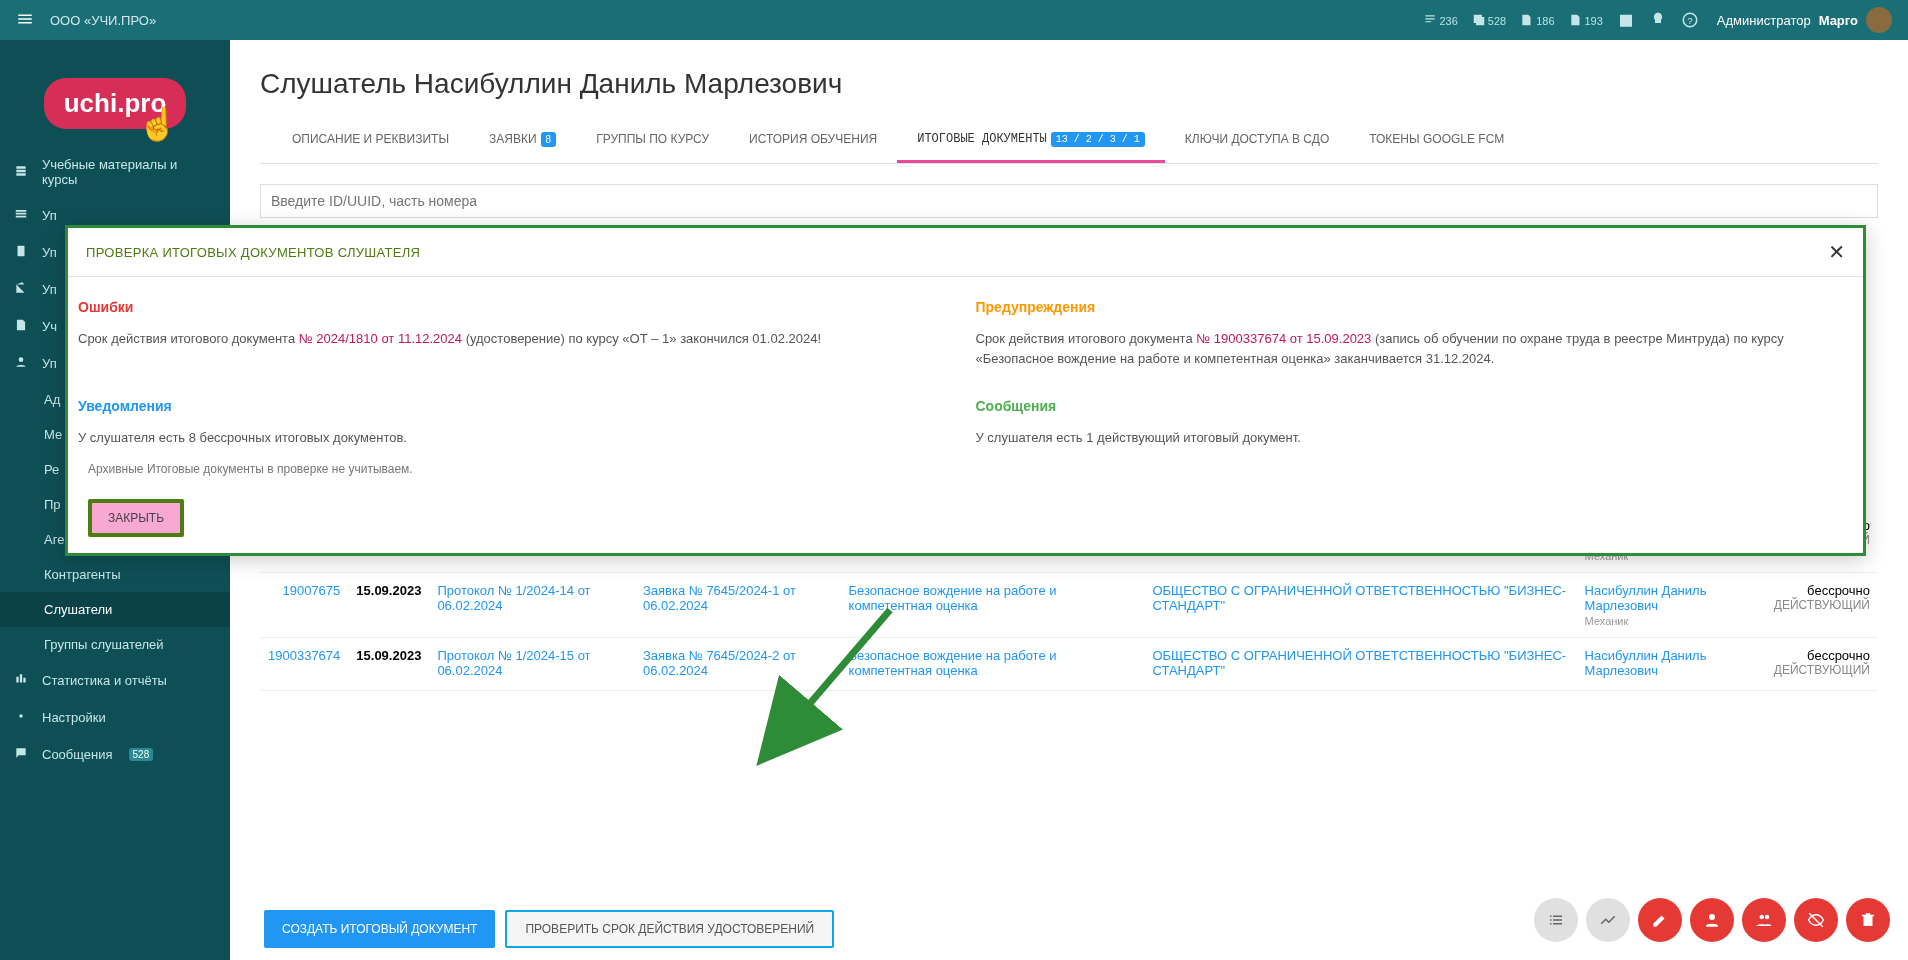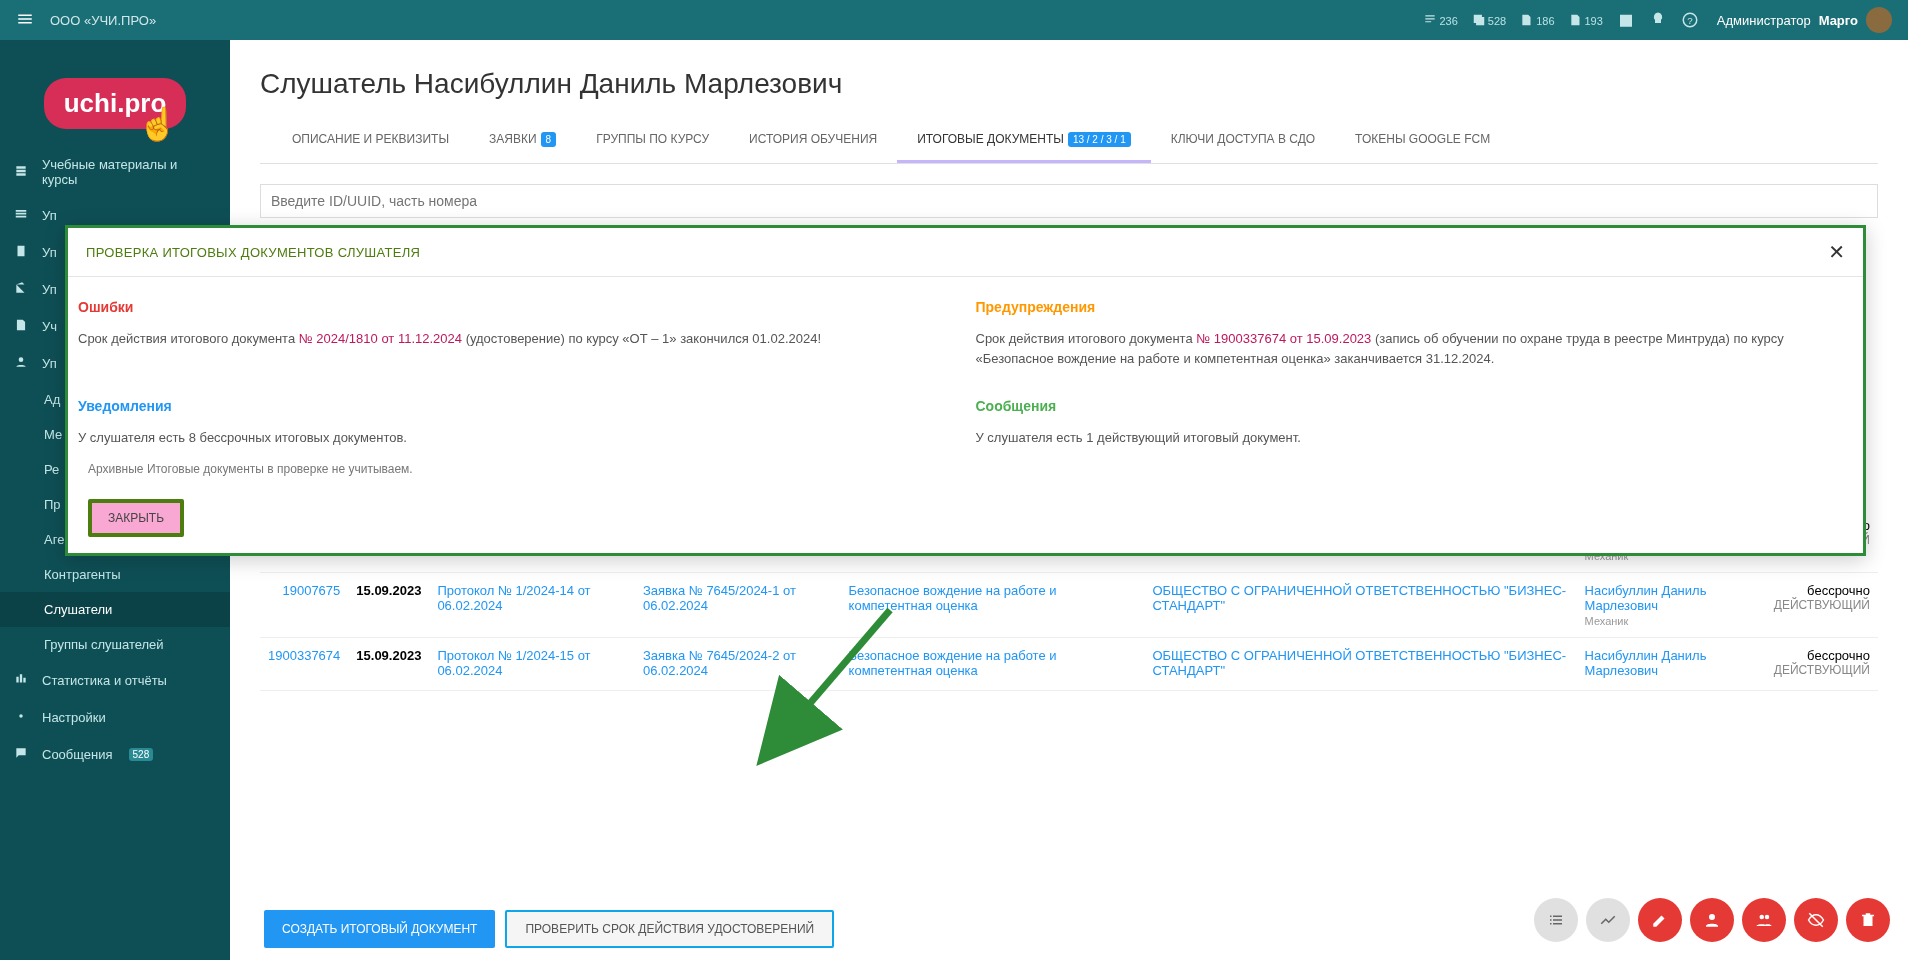--- a/index.html
+++ b/index.html
@@ -28,21 +28,21 @@
 .nav li.active { background: #0a4248; color: #fff; }
 .nav-icon { width: 18px; display: inline-block; }
 .badge-small { background: #2a8a93; color: #fff; border-radius: 3px; font-size: 10px; padding: 1px 4px; margin-left: 6px; }
 
 
 .main { position: absolute; left: 230px; top: 40px; right: 0; bottom: 0; background: #fff; overflow: hidden; }
 .page-header { padding: 28px 30px 10px; }
 .page-title { font-size: 28px; color: #333; font-weight: normal; }
 .tabs { display: flex; border-bottom: 1px solid #e0e0e0; padding: 0 12px; margin-top: 18px; }
 .tab { padding: 14px 20px; font-size: 12px; color: #666; cursor: pointer; position: relative; }
-.tab.active { color: #333; border-bottom: 3px solid #c4b5fd; }
+.tab.active { color: #333; border-bottom: 3px solid #ec4899; font-family: Liberation Mono, monospace; }
 .tab-badge { background: #2196F3; color: #fff; border-radius: 3px; font-size: 10px; padding: 2px 5px; margin-left: 4px; }
 .tab-badge.multi { background: #2196F3; }
 
 
 .filter-row { padding: 10px 30px; }
 .filter-input { width: 100%; padding: 8px 10px; border: 1px solid #ddd; font-size: 14px; color: #999; }
 
 
 .table-area { padding: 0 30px; }
 .data-table { width: 100%; border-collapse: collapse; font-size: 13px; }

